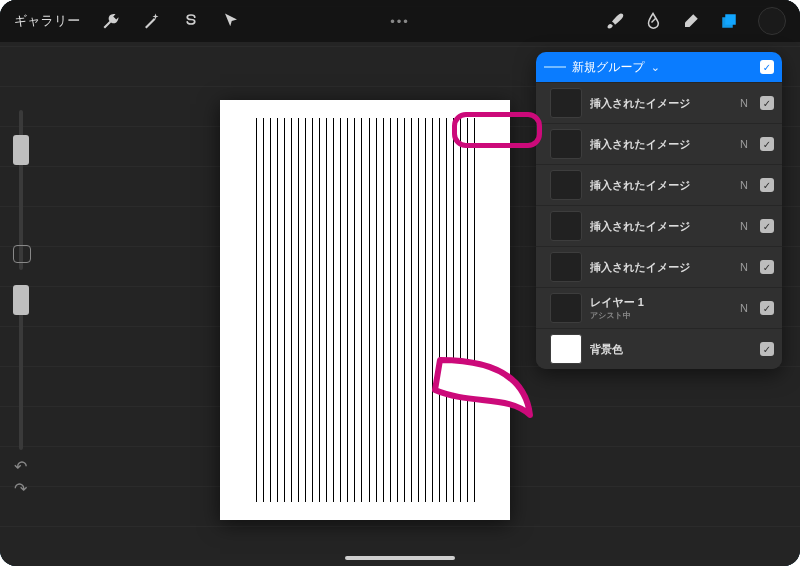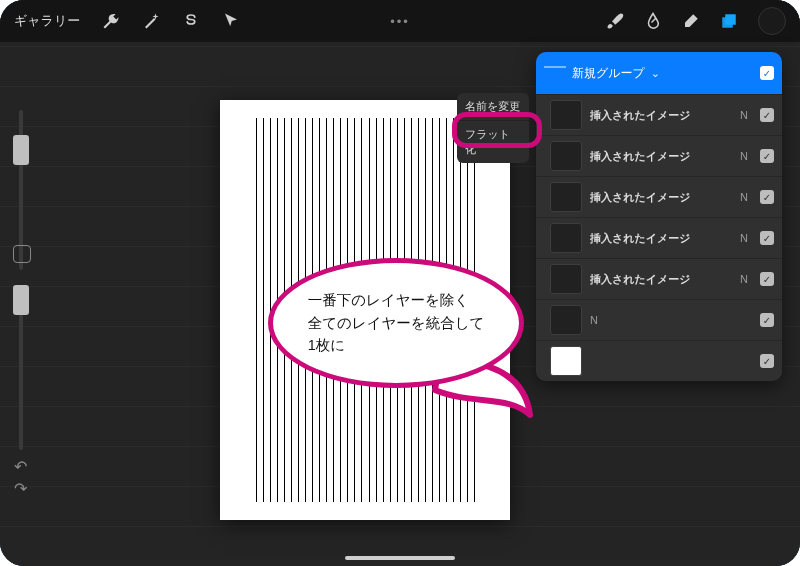--- a/index.html
+++ b/index.html
@@ -6,21 +6,21 @@
   body {
     width: 800px; height: 566px;
     background: #fff;
     font-family: -apple-system, "Helvetica Neue", Arial, sans-serif;
     position: relative;
     overflow: hidden;
   }
   
   .frame {
     position: absolute; inset: 0;
-    border-radius: 24px;
+    border-radius: 16px;
     background: #0369a1;
     overflow: hidden;
   }
   .app {
     position: absolute; inset: 0;
     background: repeating-linear-gradient(0deg,#242424 0 39px,#2b2b2b 39px 40px),
                 repeating-linear-gradient(90deg,#242424 0 39px,#2b2b2b 39px 40px);
     color: #ddd;
   }
 
@@ -89,21 +89,21 @@
     font-size:12px; color:#ddd;
     overflow:hidden;
   }
   .layers-header {
     display:flex; align-items:center; justify-content:space-between;
     padding:12px 14px 10px 14px; font-size:17px; color:#fff;
   }
   .layers-header .plus { font-size:22px; color:#bbb; line-height:1;}
   .group-row {
     background:#0a7cff; color:#fff; display:flex; align-items:center;
-    height:42px; padding:0 8px 0 36px; position:relative; font-size:12px;text-align:center;
+    height:30px; padding:0 8px 0 36px; position:relative; font-size:12px;text-align:center;
   }
   .group-row .chev { font-size:11px; margin-left:6px; opacity:.9;}
   .group-row .line { position:absolute; left:8px; top:14px; width:22px; height:1.5px; background:#74baff;}
   .rowchk { width:14px; height:14px; border-radius:3px; background:#fff; color:#0a7cff;
             display:inline-flex; align-items:center; justify-content:center; font-size:10px; margin-left:auto;}
   .layer-row {
     display:flex; align-items:center; gap:8px; height:40px;
     padding:0 8px 0 14px; border-top:1px solid #262626; background:#303030;
   }
   .layer-row .thumb2 {
@@ -233,24 +233,20 @@
           <span style="left: 80.6452%;"></span>
           <span style="left: 83.871%;"></span>
           <span style="left: 87.0968%;"></span>
           <span style="left: 90.3226%;"></span>
           <span style="left: 93.5484%;"></span>
           <span style="left: 96.7742%;"></span>
           <span style="left: 100%;"></span>
         </div>
   </div>
 
-  <div class="ctxmenu">
-    <div class="item rn">名前を変更</div>
-    <div class="item">フラット化</div>
-  </div>
   <div class="flat-highlight"></div>
 
   <div class="layers">
     <div class="group-row">
       <div class="line"></div>
       <span>新規グループ</span>
       <span class="chev">⌄</span>
       <span class="rowchk">✓</span>
     </div>
 
@@ -280,37 +276,35 @@
     </div>
     <div class="layer-row">
       <div class="thumb2"></div>
       <span class="lname">挿入されたイメージ</span>
       <span class="blend">N</span>
       <span class="rowchk gray">✓</span>
     </div>
 
     <div class="layer-row">
       <div class="thumb2"></div>
+      <span class="lname">
+        <span>レイヤー 1</span>
+        <span class="sub">アシスト中</span>
+      </span>
       <span class="blend">N</span>
       <span class="rowchk gray">✓</span>
     </div>
 
     <div class="layer-row">
       <div class="thumb2 bg"></div>
-      <span class="rowchk gray">✓</span>
-    </div>
-  </div>
-
-  <div class="bubble">
-    <div class="txt">
-      <span>一番下のレイヤーを除く</span><br>
-      <span>全てのレイヤーを統合して</span><br>
-      <span>1枚に</span>
-    </div>
-  </div>
+      <span class="lname">背景色</span>
+      <span class="rowchk gray">✓</span>
+    </div>
+  </div>
+
   <div class="tail">
     <svg viewBox="0 0 120 80">
       <path d="M10 10 C 60 10, 95 25, 100 65 C 80 45, 40 55, 5 40 Z" fill="#fff" stroke="#cc0a7a" stroke-width="6" stroke-linejoin="round"></path>
     </svg>
   </div>
 
   <div class="homebar"></div>
 
 </div>
 </div>

